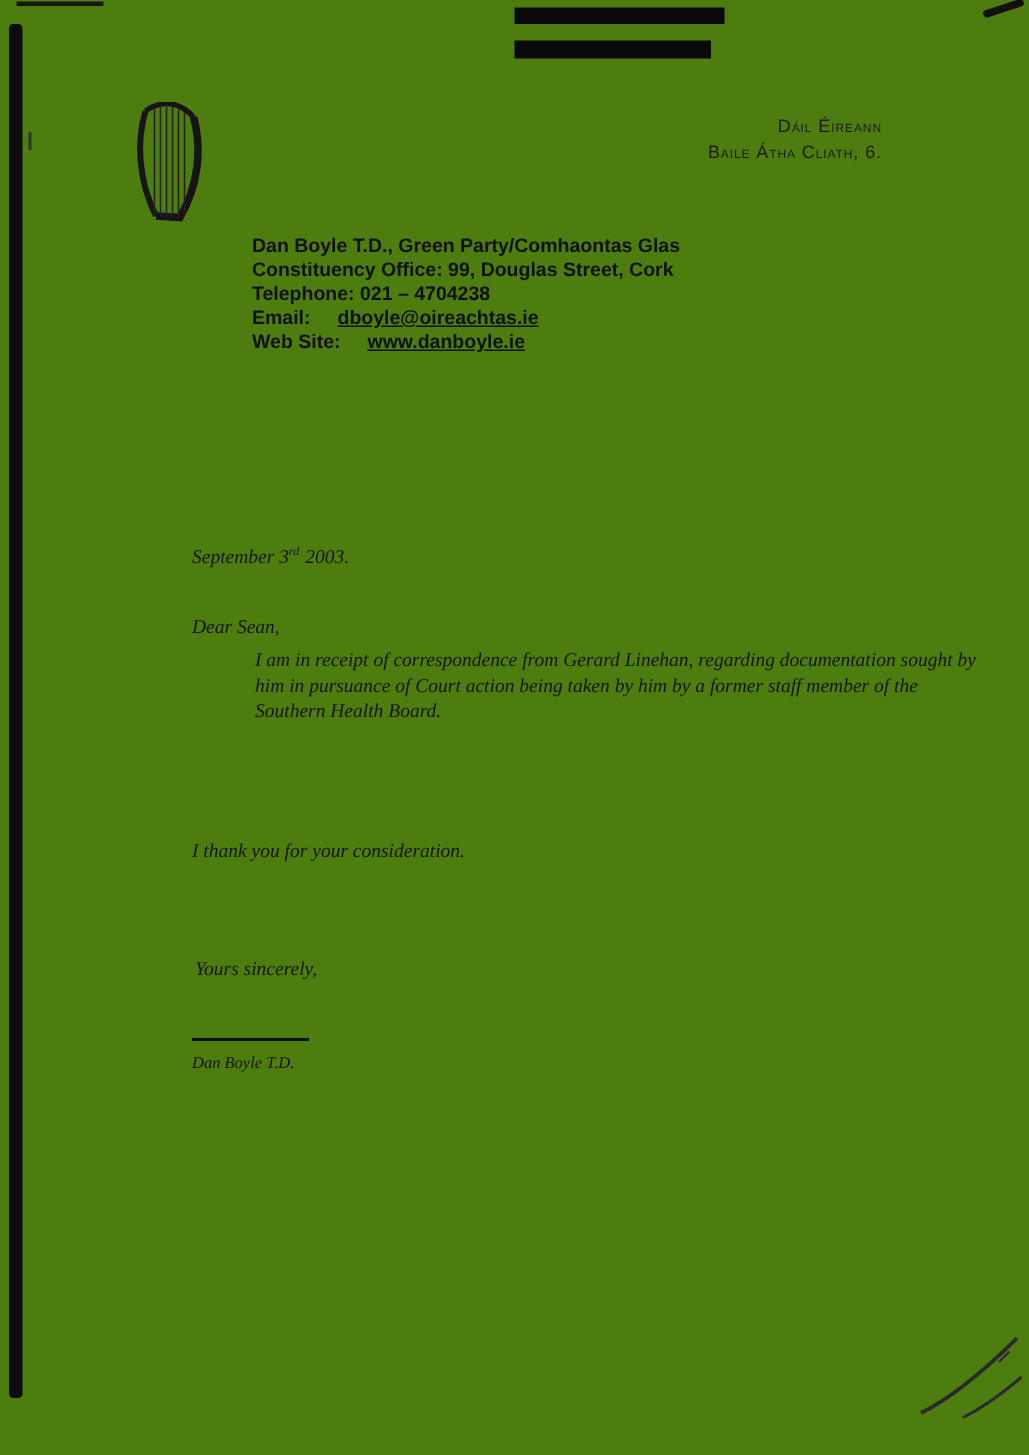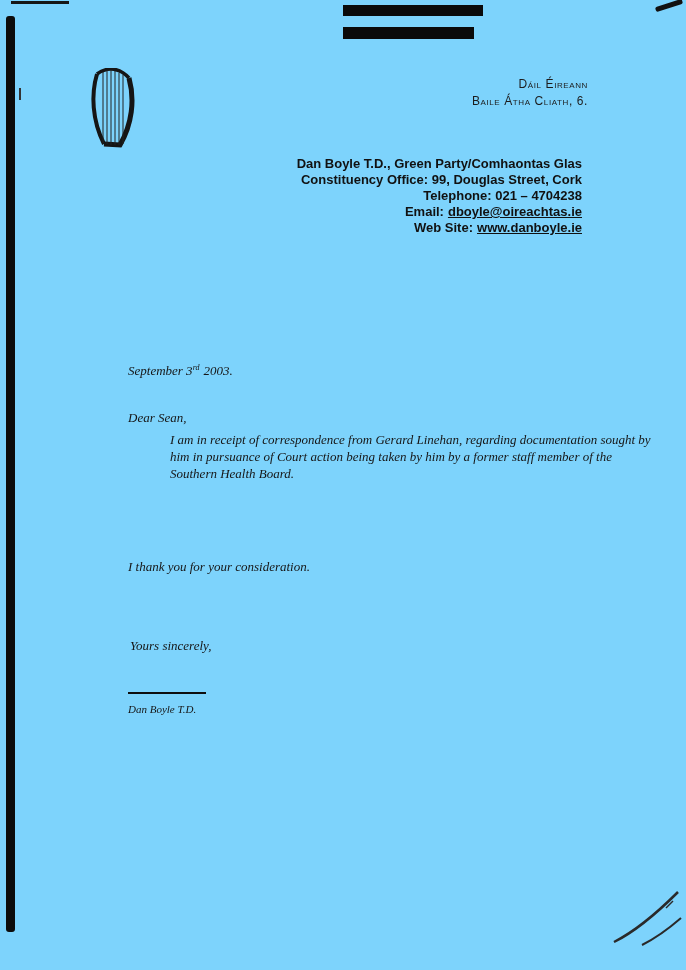--- a/index.html
+++ b/index.html
@@ -1,45 +1,45 @@
 <!DOCTYPE html>
 <html><head>
 <meta charset="utf-8">
 <style>
   * { margin:0; padding:0; box-sizing:border-box; }
   html,body { width:686px; height:970px; }
   body { background:#f2f2f0; font-family:"Liberation Serif", serif; }
   .page {
     position:relative; width:686px; height:970px;
-    background:#7dd3fc; overflow:hidden; color:#161616;
+    background:#4d7c0f; overflow:hidden; color:#161616;
   }
   .abs { position:absolute; }
 
   
   .left-band   { left:6px;  top:16px;  width:9px;  height:916px; background:#0c0c0c; border-radius:3px; }
   .topleft-line{ left:11px; top:1px;   width:58px; height:3px;  background:#161616; }
   .left-tick   { left:19px; top:88px;  width:2px;  height:12px; background:#333; }
   .top-bar-1   { left:343px; top:5px;  width:140px; height:11px; background:#0a0a0a; }
   .top-bar-2   { left:343px; top:27px; width:131px; height:12px; background:#0a0a0a; }
   .topright-mark { left:655px; top:3px; width:28px; height:5px; background:#111; transform:rotate(-18deg); border-radius:2px; }
 
   
   .harp { left:90px; top:68px; }
   .org-block {
     right:98px; top:76px; text-align:right;
     font-family:"Liberation Sans", sans-serif;
     font-variant:small-caps; font-size:12px; letter-spacing:0.6px;
     line-height:17px; color:#1c1c1c;
   }
   .contact-block {
-    left:168px; top:156px; width:414px; text-align:right;
+    left:168px; top:156px; width:414px; text-align:left;
     font-family:"Liberation Sans", sans-serif; font-weight:700;
     font-size:13px; line-height:16px; color:#111;
   }
-  .contact-block .u { text-decoration:underline; }
+  .contact-block .u { text-decoration:underline;margin-left:14px; }
   .contact-block .lbl { margin-right:4px; }
 
   
   .it { font-style:italic; }
   .recipient { left:128px; top:262px; font-size:13px; line-height:16.5px; }
   .date-line { left:128px; top:363px; font-size:13px; }
   .date-line sup { font-size:8px; vertical-align:super; }
   .date-line .suffix { margin-left:4px; }
   .salutation { left:128px; top:410px; font-size:13px; }
   .para { left:128px; width:484px; font-size:13px; line-height:17px; }

